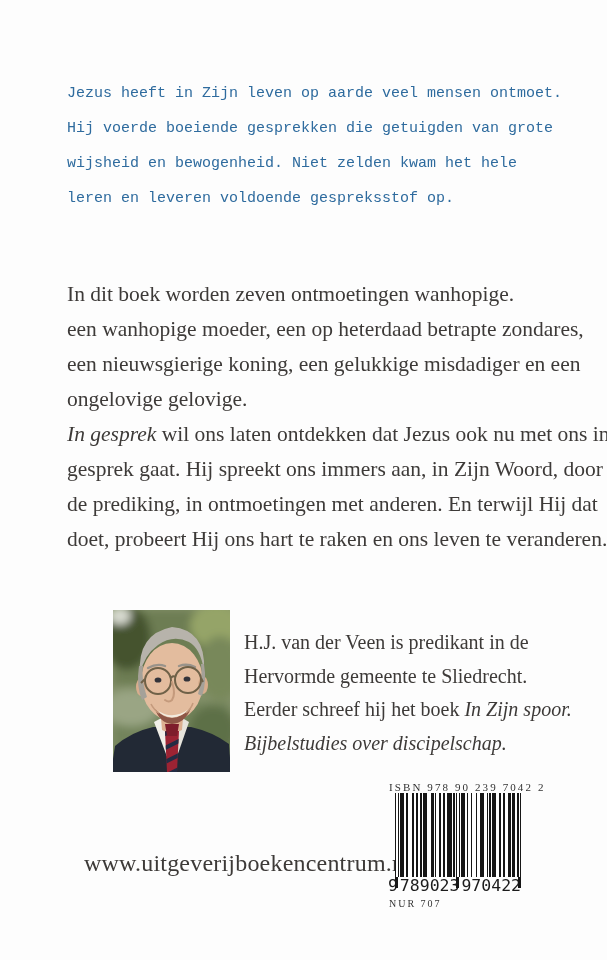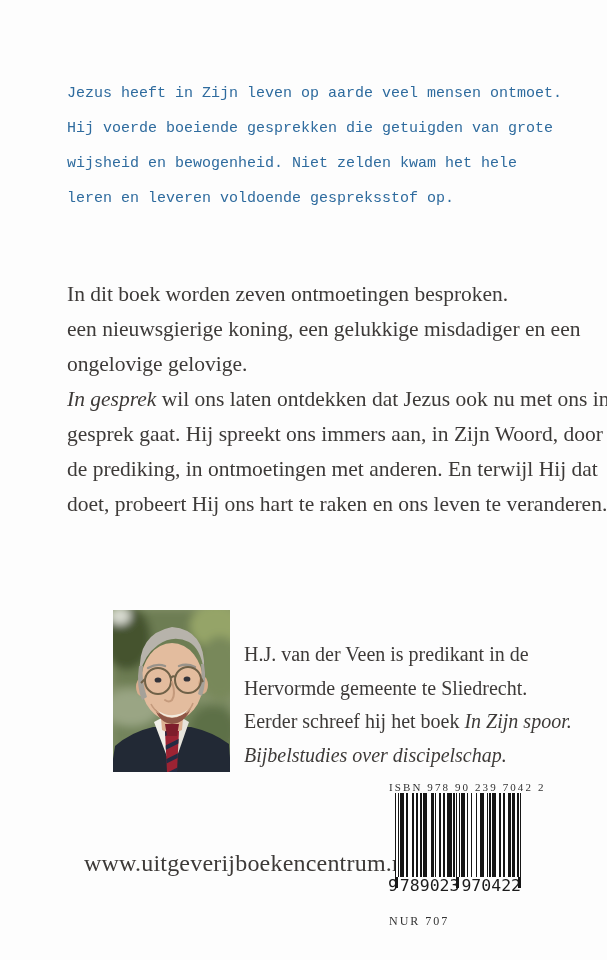--- a/index.html
+++ b/index.html
@@ -18,21 +18,21 @@
     font-family:Liberation Mono, monospace;
   }
   .body-block {
     position:absolute; left:67px; top:277px; width:510px;
     font-size:21.5px; line-height:35px;
   }
   .line { white-space:nowrap; }
   .it { font-style:italic; }
   .author-row {
     position:absolute; left:113px; top:610px;
-    display:flex; align-items:flex-end;
+    display:flex; align-items:center;
   }
   .photo { width:117px; height:162px; flex:0 0 auto; }
   .photo svg { display:block; }
   .author-text {
     margin-left:14px; padding-top:4px;
     font-size:20px; line-height:33.5px;
   }
   .www {
     position:absolute; left:84px; top:850px;
     font-size:24px; letter-spacing:0.2px;
@@ -47,36 +47,37 @@
   .bar { flex:1 0 auto; display:block; }
   .b1 { background:#161616; }
   .b0 { background:#ffffff; }
   .guard { position:absolute; top:84px; width:3px; height:11px; background:#161616; }
   .g1 { left:7px; } .g2 { left:68px; } .g3 { left:130px; }
   .ean-row {
     width:133px; display:flex; justify-content:space-between;
     font-family:"DejaVu Sans Mono", monospace;
     font-size:16.5px; color:#1c1c1c; margin-top:-1px;
   }
-  .nur { font-size:12px; letter-spacing:2px; color:#333; margin-top:19px; padding-left:1px; }
+  .nur { font-size:10px; letter-spacing:2px; color:#333; margin-top:3px; padding-left:1px; }
 </style>
 </head>
 <body>
 
 <div class="page" style="--background: #fdfdfd; --text-color: #3d3a38; --accent-blue: #2e6b9e;">
 
   <div class="intro">
     <div class="line">Jezus heeft in Zijn leven op aarde veel mensen ontmoet.</div>
     <div class="line">Hij voerde boeiende gesprekken die getuigden van grote</div>
     <div class="line">wijsheid en bewogenheid. Niet zelden kwam het hele</div>
     <div class="line">leren en leveren voldoende gespreksstof op.</div>
   </div>
 
   <div class="body-block">
-    <div class="line">In dit boek worden zeven ontmoetingen besproken.</div>
+    <div class="line">In dit boek worden zeven ontmoetingen wanhopige.</div>
+    <div class="line">een wanhopige moeder, een op heterdaad betrapte zondares,</div>
     <div class="line">een nieuwsgierige koning, een gelukkige misdadiger en een</div>
     <div class="line">ongelovige gelovige.</div>
     <div class="line">
       <span class="it">In gesprek</span><span> wil ons laten ontdekken dat Jezus ook nu met ons in</span>
     </div>
     <div class="line">gesprek gaat. Hij spreekt ons immers aan, in Zijn Woord, door</div>
     <div class="line">de prediking, in ontmoetingen met anderen. En terwijl Hij dat</div>
     <div class="line">doet, probeert Hij ons hart te raken en ons leven te veranderen.</div>
   </div>
 

